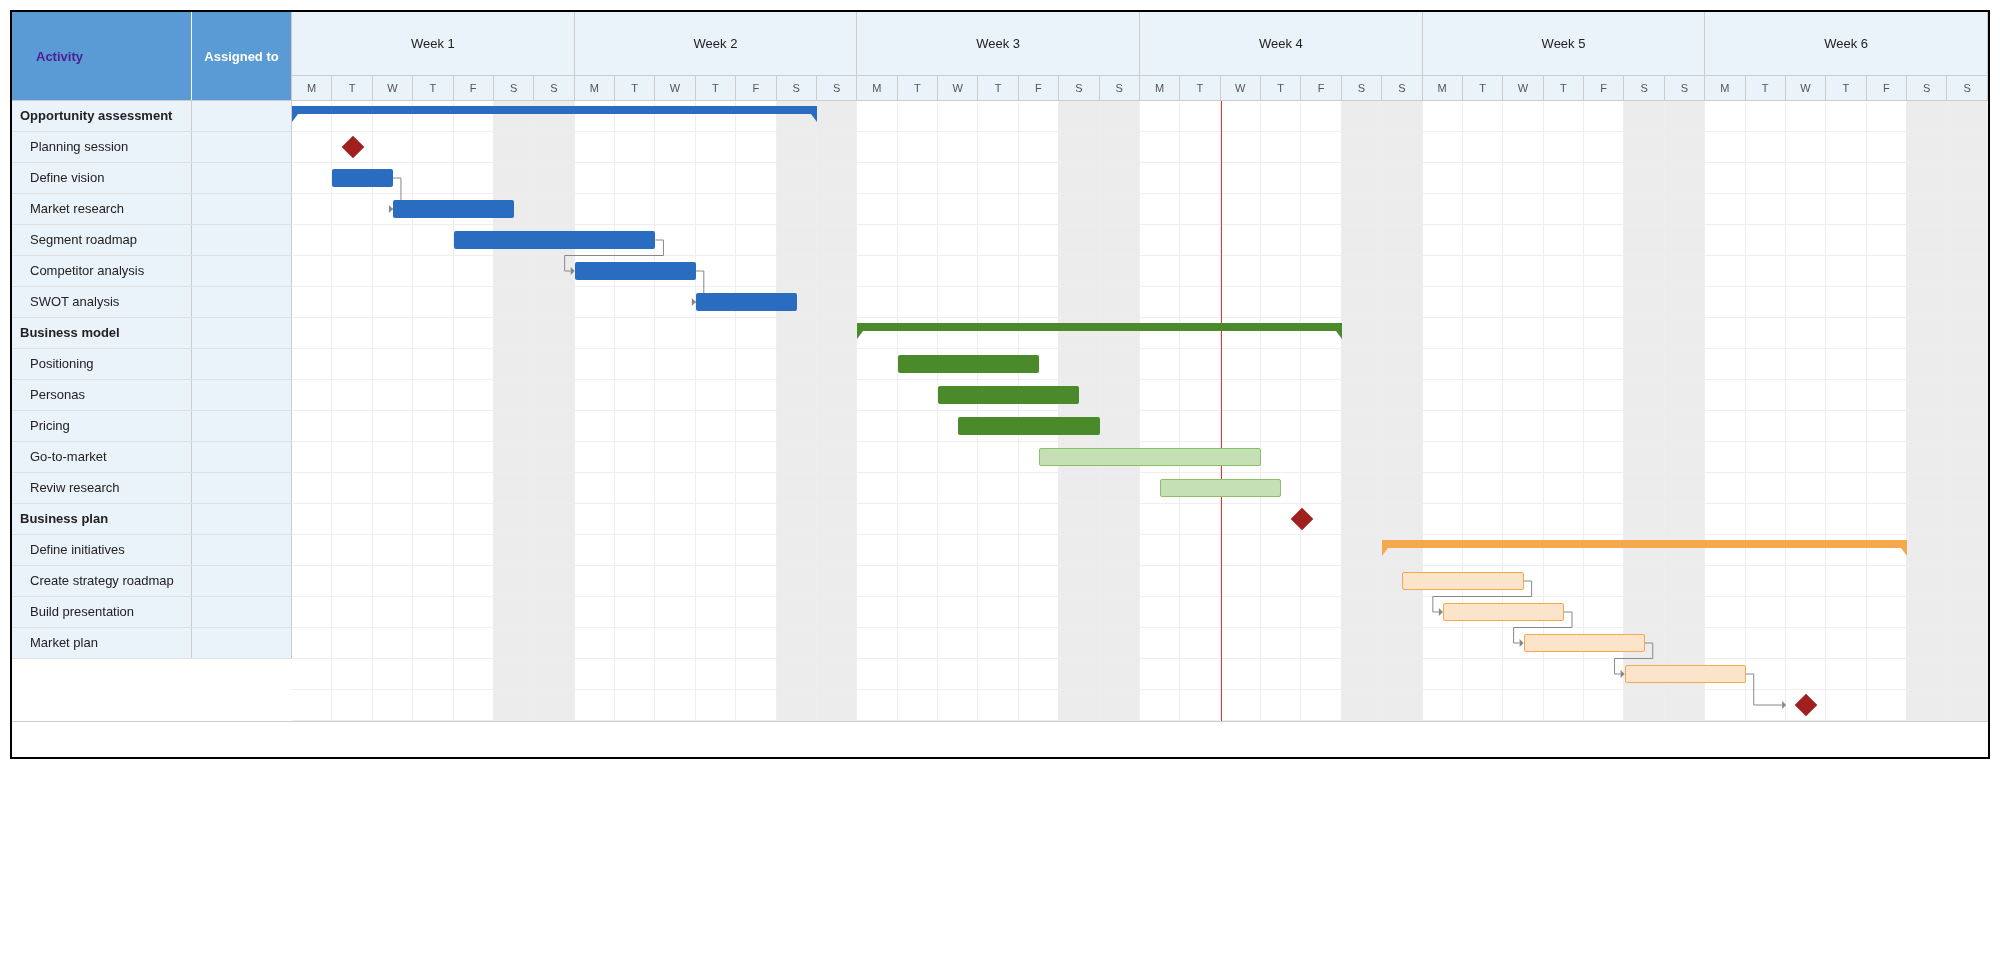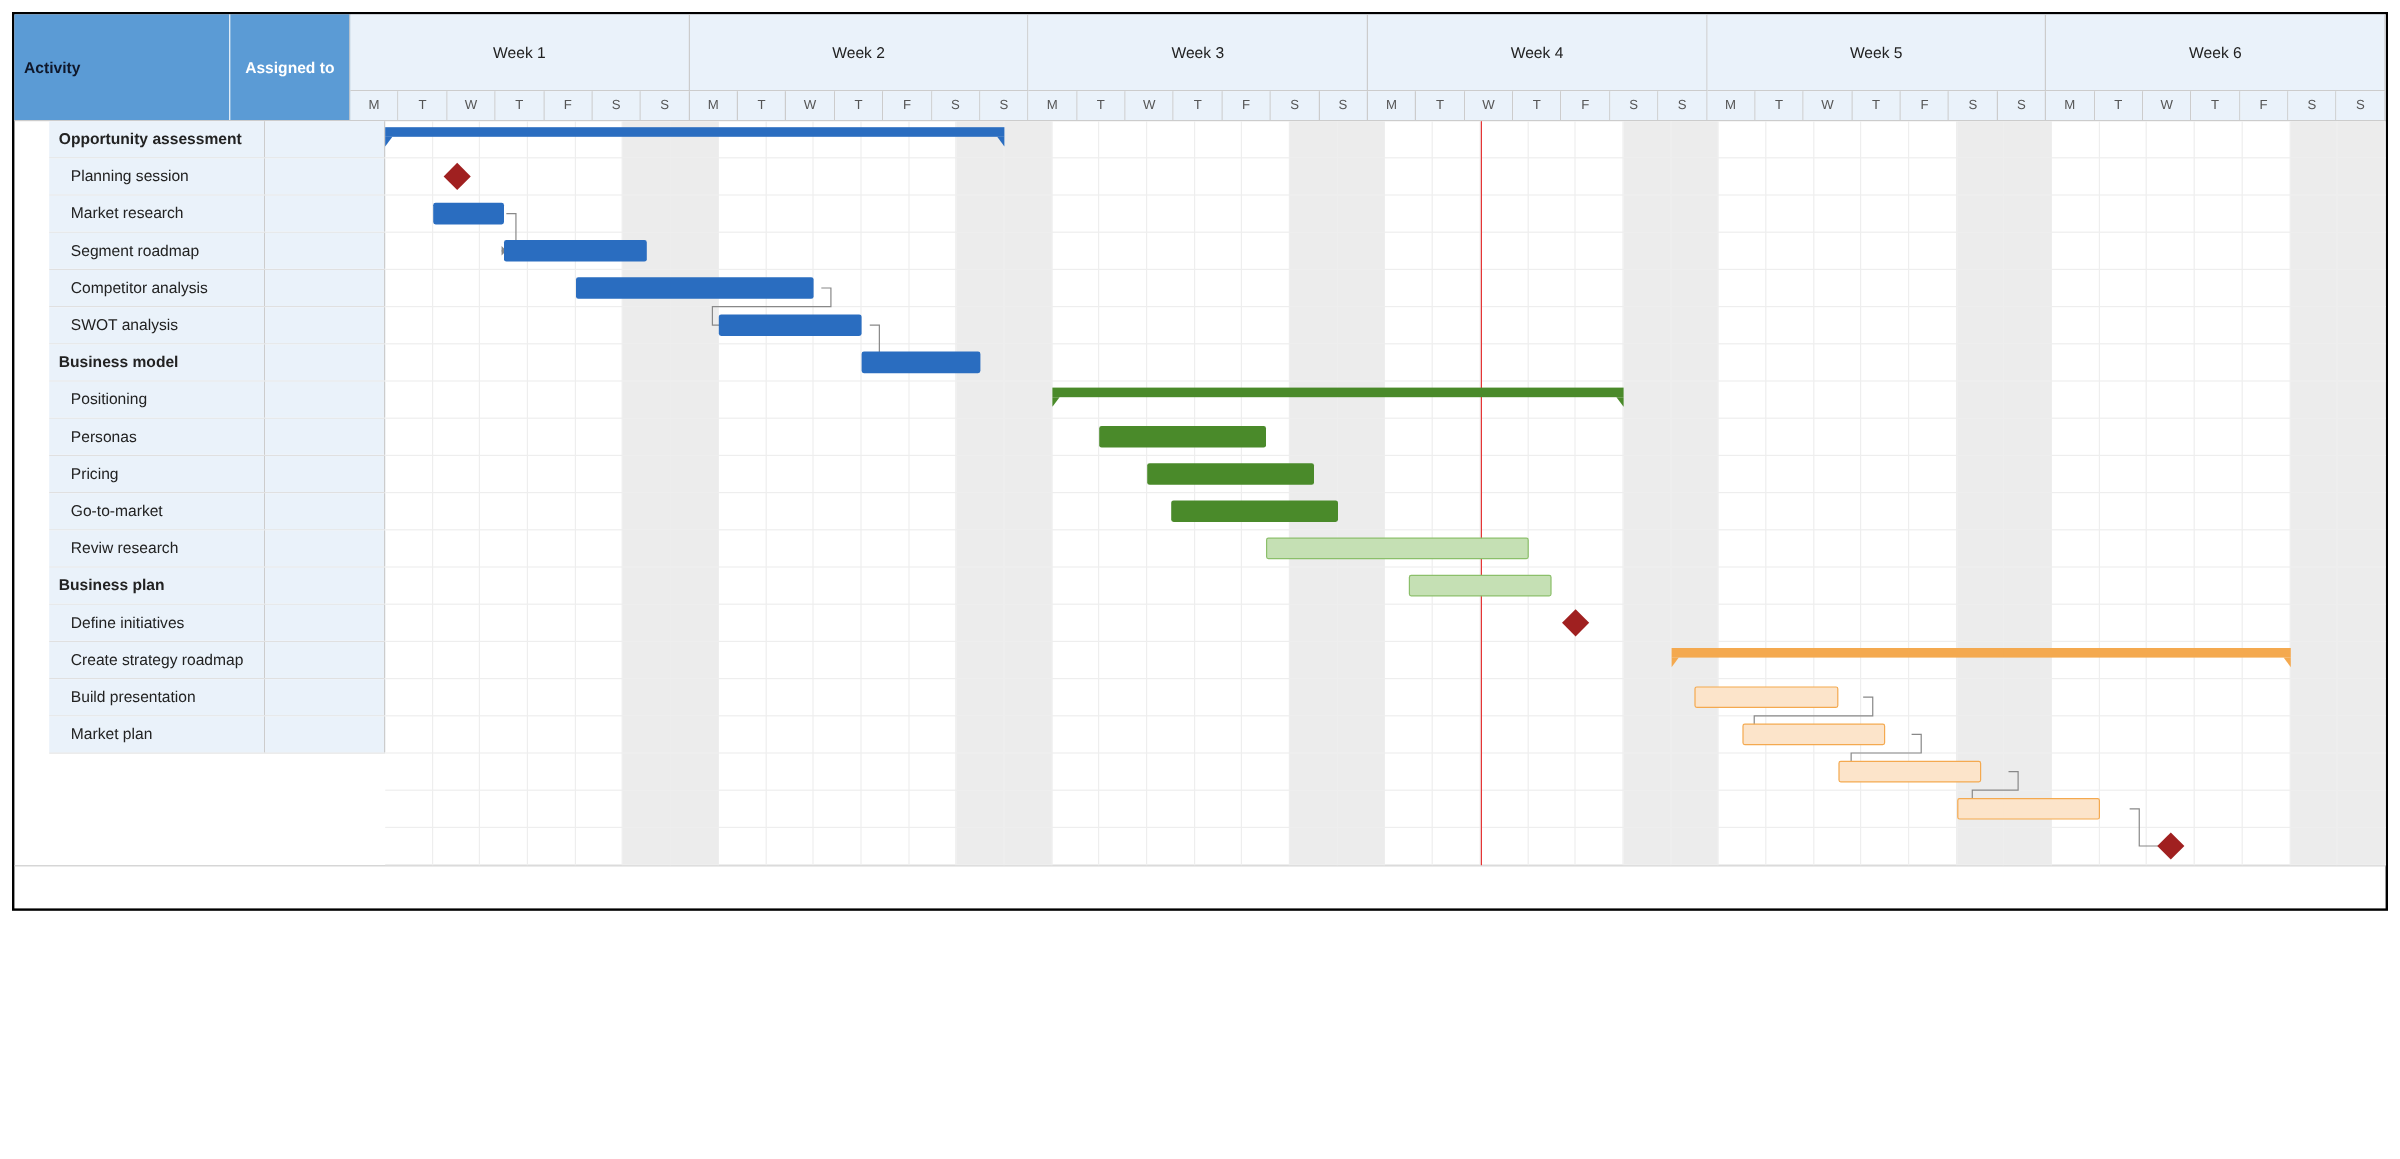--- a/index.html
+++ b/index.html
@@ -16,23 +16,23 @@
     position: relative;
     background: #fff;
   }
   .header-row {
     display: flex;
     border-bottom: 1px solid #ccc;
   }
   .activity-header {
     width: 180px;
     background: #5b9bd5;
-    color: #0f172a;
+    color: #4c1d95;
     font-weight: bold;
-    padding: 20px 8px;
+    padding: 20px 24px;
     border-right: 1px solid #fff;
     display: flex;
     align-items: center;
   }
   .assigned-header {
     width: 100px;
     background: #5b9bd5;
     color: #fff;
     font-weight: bold;
     padding: 20px 8px;
@@ -61,21 +61,20 @@
     flex: 1;
     text-align: center;
     padding: 6px 0;
     background: #eaf2fa;
     border-right: 1px solid #ccc;
     font-size: 11px;
     color: #555;
   }
   .body {
     display: flex;
-    margin-left: 29px;
   }
   .left-col {
     width: 280px;
     flex-shrink: 0;
   }
   .activity-cell {
     display: flex;
     height: 31px;
     border-bottom: 1px solid #e0e0e0;
   }
@@ -243,20 +242,24 @@
     </div>
   </div>
   <div class="body">
     <div class="left-col" id="left-col">
         <div class="activity-cell">
           <div class="activity-name group">Opportunity assessment</div>
           <div class="assigned-cell"></div>
         </div>
         <div class="activity-cell">
           <div class="activity-name task">Planning session</div>
+          <div class="assigned-cell"></div>
+        </div>
+        <div class="activity-cell">
+          <div class="activity-name task">Define vision</div>
           <div class="assigned-cell"></div>
         </div>
         <div class="activity-cell">
           <div class="activity-name task">Market research</div>
           <div class="assigned-cell"></div>
         </div>
         <div class="activity-cell">
           <div class="activity-name task">Segment roadmap</div>
           <div class="assigned-cell"></div>
         </div>

